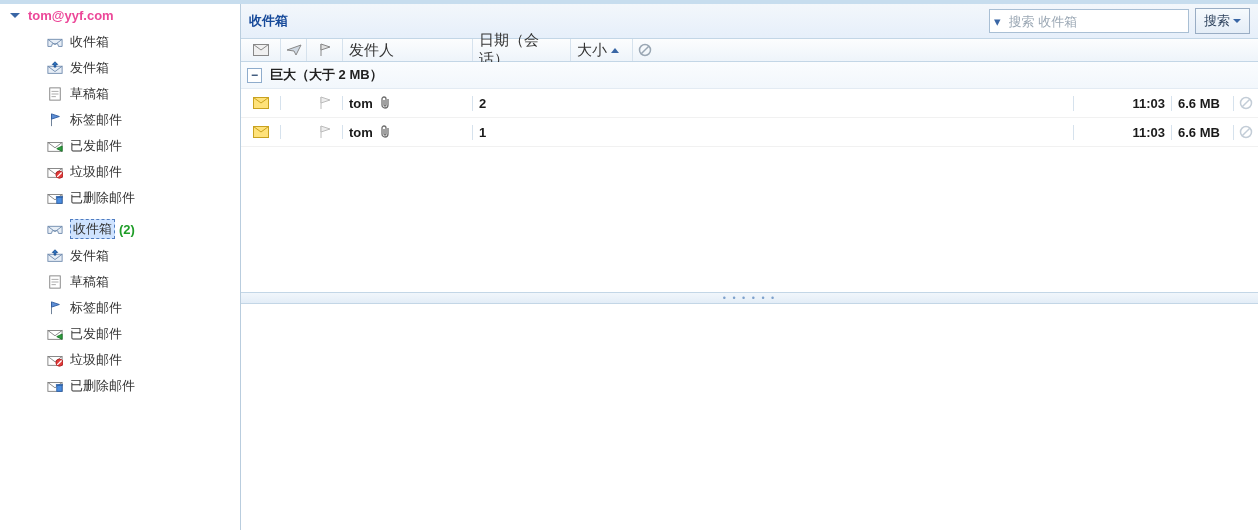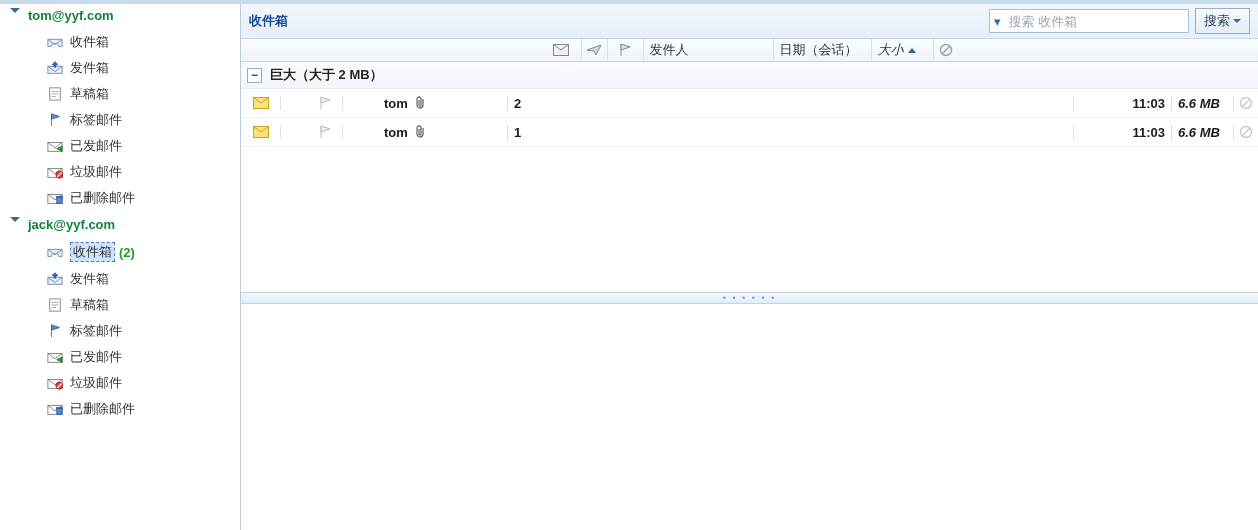--- a/index.html
+++ b/index.html
@@ -41,23 +41,23 @@
     background: #f0f6fb;
     width: 20px; height: 18px;
     display: flex; align-items: center; justify-content: center;
     color: #4b6d99;
     font-size: 12px;
     border-radius: 2px;
     cursor: pointer;
   }
   .account {
     padding: 4px 4px 4px 6px;
-    color: #15803d;
+    color: #ec4899;
     font-weight: bold;
-    display: flex; 
+    display: flex; align-items: center;
     cursor: pointer;
   }
   .account .tri {
     display: inline-block;
     border-style: solid;
     border-width: 5px 5px 0 5px;
     border-color: #3966a5 transparent transparent transparent;
     margin: 0 8px 0 4px;
   }
   .folder-list {
@@ -152,39 +152,38 @@
     display: inline-block;
     border-style: solid;
     border-width: 4px 4px 0 4px;
     border-color: #3966a5 transparent transparent transparent;
   }
   
   .cols {
     display: flex; align-items: stretch;
     background: linear-gradient(#fcfdfe, #eef4fa);
     border-bottom: 1px solid #c3d6e6;
-    font-size: 13px;
+    font-size: 15px;
     color: #333;
     height: 22px;
-    justify-content: center;
   }
   .col {
     border-right: 1px solid #d6e2ed;
     display: flex; align-items: center;
     padding: 0 6px;
     box-sizing: border-box;
   }
   .col.center { justify-content: center; padding: 0; }
   .c-env   { width: 40px; }
   .c-plane { width: 26px; }
   .c-flag  { width: 36px; }
   .c-sender{ width: 130px; }
   .c-subj  { flex: 1; }
   .c-date  { width: 98px; }
-  .c-size  { width: 62px; font-style: italic; }
+  .c-size  { width: 62px; }
   .c-block { width: 24px; border-right: none; }
   .sort-tri {
     display: inline-block;
     border-style: solid;
     border-width: 0 4px 5px 4px;
     border-color: transparent transparent #3966a5 transparent;
     margin-left: 4px;
   }
   
   .msg-area {
@@ -212,21 +211,21 @@
   .msg-row {
     display: flex; align-items: center;
     height: 28px;
     border-bottom: 1px solid #f1f1f1;
     font-size: 13px;
   }
   .msg-row .c-env svg, .msg-row .c-flag svg { display:block; }
   .msg-row .c-sender, .msg-row .c-subj, .msg-row .c-date, .msg-row .c-size {
     font-weight: bold; color: #1a1a1a;
   }
-  .msg-row .c-sender { display: flex; align-items: center; gap: 8px; margin-left: 35px; }
+  .msg-row .c-sender { display: flex; align-items: center; gap: 8px; }
   .msg-drag {
     height: 10px;
     border-top: 1px solid #c3d6e6;
     border-bottom: 1px solid #c3d6e6;
     background: linear-gradient(#f1f6fb, #e3edf7);
     display: flex; align-items: center; justify-content: center;
     cursor: row-resize;
   }
   .msg-drag .dots { color: #7ea1cc; letter-spacing: 2px; font-size: 9px; }
   .preview {
@@ -311,24 +310,20 @@
               <svg class="svg-ico" viewBox="0 0 18 14">
                 <rect x="1" y="3" width="16" height="10" fill="#fff" stroke="#7c7c7c"></rect>
                 <polyline points="1,3 9,9 17,3" fill="none" stroke="#7c7c7c"></polyline>
                 <rect x="11" y="6" width="6" height="7" fill="#4b8de0" stroke="#2a5ea5"></rect>
                 <rect x="10" y="5" width="8" height="1.5" fill="#2a5ea5"></rect>
               </svg>
             </span>
             <span class="lbl">已删除邮件</span>
           </div>
         </div>
-        <div class="account">
-          <span class="tri"></span>
-          <span>jack@yyf.com</span>
-        </div>
         <div class="folder-list">
           <div class="folder selected">
             <span class="iholder">
               <svg class="svg-ico" viewBox="0 0 18 12">
                 <polygon points="1,11 5,11 6,8 12,8 13,11 17,11 17,3 1,3" fill="#e7eef6" stroke="#6c88ab"></polygon>
                 <polyline points="1,3 9,9 17,3" fill="none" stroke="#6c88ab"></polyline>
               </svg>
             </span>
             <span class="sel-box"><span class="lbl">收件箱</span></span>
             <span class="count">(2)</span>

